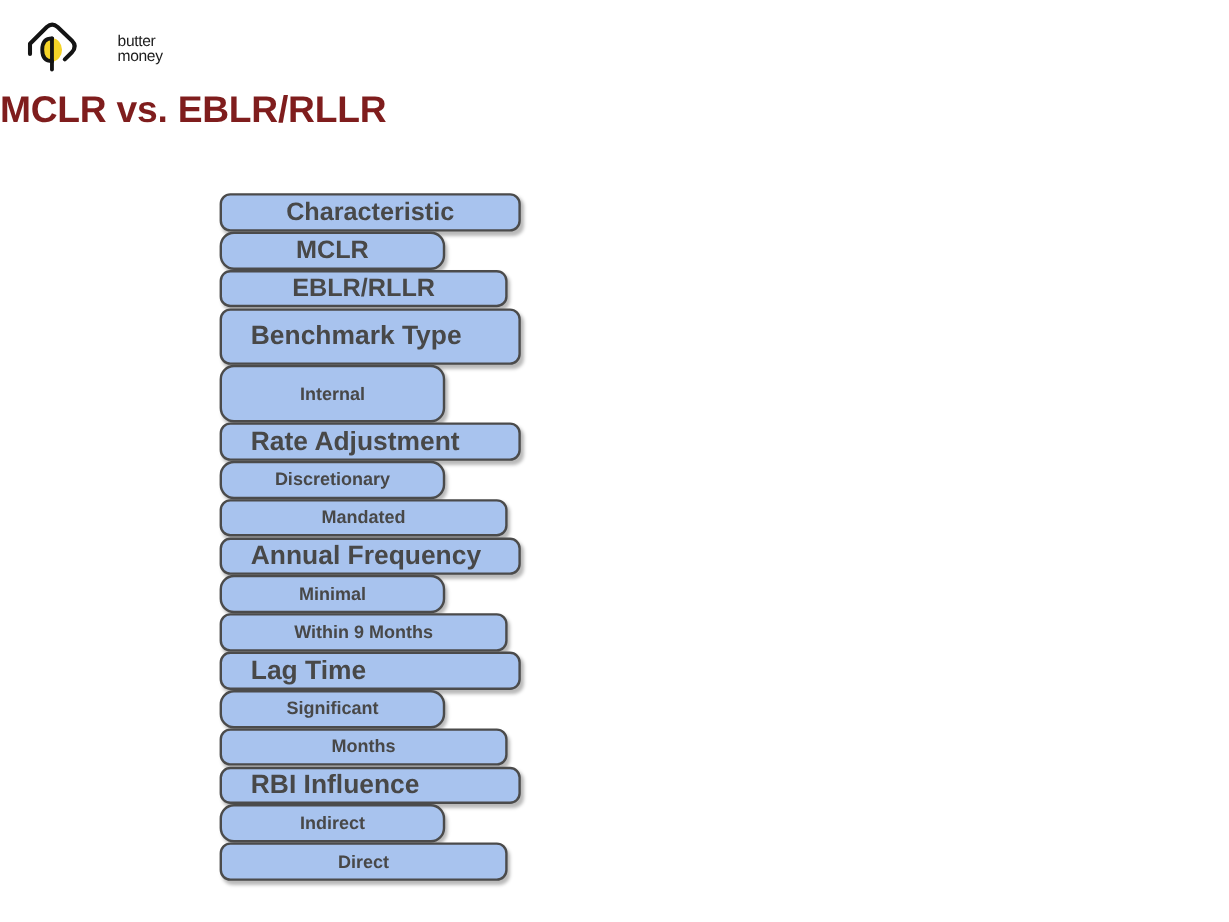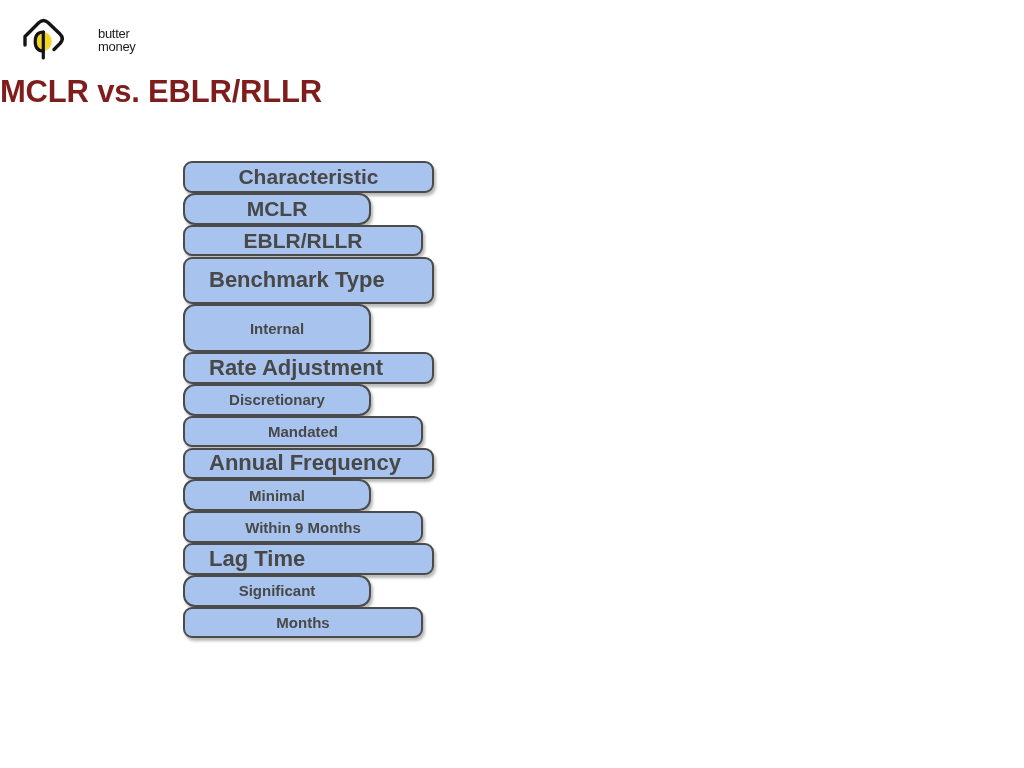--- a/index.html
+++ b/index.html
@@ -156,14 +156,19 @@
     <div class="cell col-1">Minimal</div>
     <div class="cell col-2">Within 9 Months</div>
   </div>
 
   <div class="table-row">
     <div class="cell col-0">Lag Time</div>
     <div class="cell col-1">Significant</div>
     <div class="cell col-2">Months</div>
   </div>
 
+  <div class="table-row">
+    <div class="cell col-0">RBI Influence</div>
+    <div class="cell col-1">Indirect</div>
+    <div class="cell col-2">Direct</div>
+  </div>
 
 </div>
 
 </body></html>

